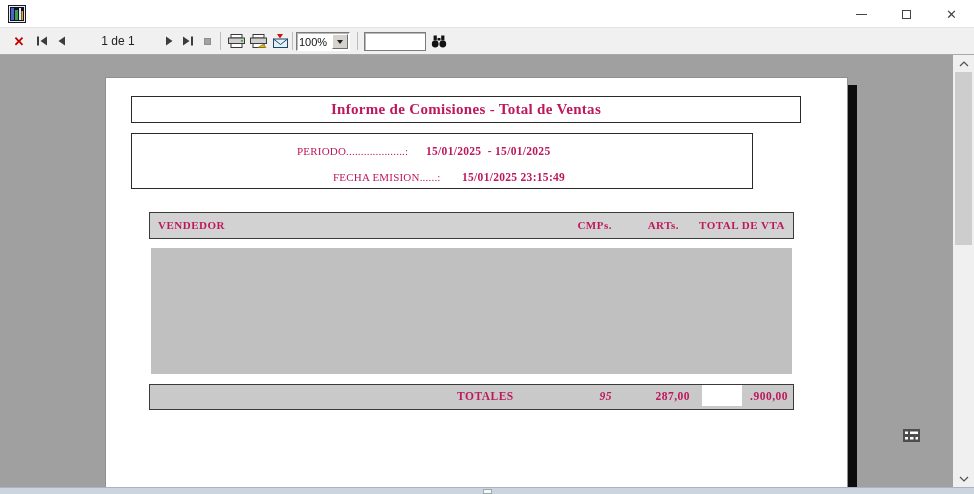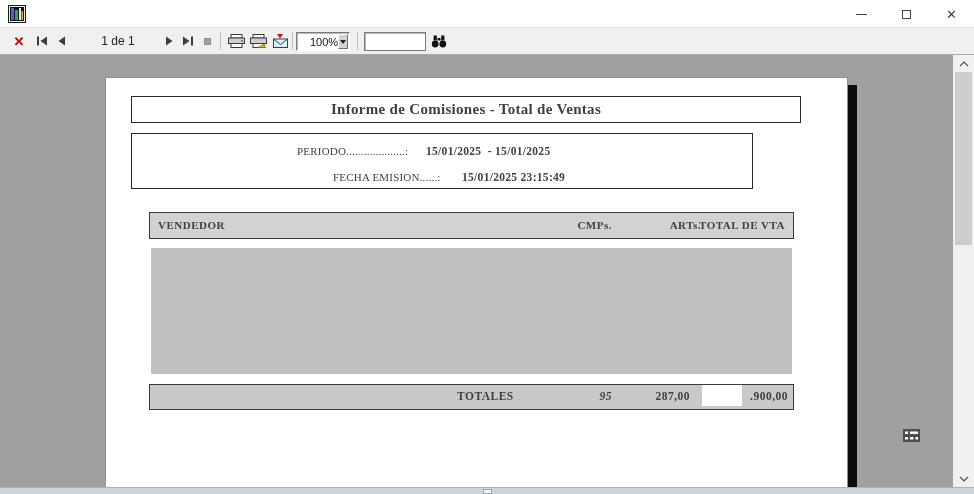--- a/index.html
+++ b/index.html
@@ -23,49 +23,49 @@
   .nav-first { left:33px; width:18px; } .nav-prev { left:52px; width:18px; }
   .page-ind { left:88px; width:60px; font-size:12px; color:#222; }
   .nav-next { left:161px; width:18px; } .nav-last { left:179px; width:18px; }
   .stop-btn { left:199px; width:16px; }
   .stop-sq { width:7px; height:7px; background:#a2a2a2; border:1px solid #8e8e8e; }
   .tb-sep { position:absolute; top:4px; width:1px; height:18px; background:#bdbdbd; }
   .btn-print { left:226px; width:20px; } .btn-printsetup { left:248px; width:20px; } .btn-export { left:270px; width:20px; }
   .zoom-combo { position:absolute; left:296px; top:4px; width:54px; height:19px; background:#fff;
     border-top:1px solid #7b7b7b; border-left:1px solid #7b7b7b; border-bottom:1px solid #fff; border-right:1px solid #fff;
     box-shadow:inset 1px 1px 0 #b8b8b8; display:flex; align-items:center; }
-  .zoom-combo .val { flex:1; font-size:11px; padding-left:13px; color:#111; }
+  .zoom-combo .val { flex:1; font-size:11px; padding-left:2px; color:#111; }
   .combo-btn { width:16px; height:15px; margin-right:1px; background:#d6d3ce; border:1px solid; border-color:#fff #6d6d6d #6d6d6d #fff; display:flex; align-items:center; justify-content:center; }
   .combo-arrow { width:0; height:0; border-left:3px solid transparent; border-right:3px solid transparent; border-top:4px solid #222; }
   .search-input { position:absolute; left:364px; top:4px; width:62px; height:19px; background:#fff;
     border:1px solid #7b7b7b; box-shadow:inset 1px 1px 0 #b8b8b8; font-size:11px; padding:0 3px; font-family:"Liberation Sans",sans-serif; }
   .btn-find { left:429px; width:20px; }
 
   
   .viewport { position:absolute; left:0; top:55px; width:953px; height:432px; background:#a0a0a0; overflow:hidden; }
   .page { position:absolute; left:105px; top:22px; width:743px; height:410px; background:#ffffff;
     border:1px solid #909090; border-bottom:none;
-    font-family:"Liberation Serif","DejaVu Serif",serif; color:#404040; }
+    font-family:"Liberation Serif","DejaVu Serif",serif; color:#be185d; }
   .page-shadow { position:absolute; left:848px; top:30px; width:9px; height:402px; background:#0c0c0c; }
 
   .title-box { position:absolute; left:25px; top:18px; width:670px; height:27px; border:1px solid #2a2a2a;
     display:flex; align-items:center; justify-content:center; }
   .title-box span { font-size:15px; font-weight:bold; letter-spacing:.3px; }
 
   .period-box { position:absolute; left:25px; top:55px; width:622px; height:56px; border:1px solid #2a2a2a; }
   .field-row { position:absolute; left:165px; white-space:nowrap; }
   .field-row.r1 { top:7px; } .field-row.r2 { top:33px;margin-left:36px; }
   .field-label { display:inline-block; width:125px; font-size:11px; letter-spacing:.2px; }
   .field-value { font-size:11.5px; font-weight:bold; white-space:pre; letter-spacing:.3px; }
 
   .thead-box { position:absolute; left:43px; top:134px; width:645px; height:27px; background:#d2d2d2; border:1.5px solid #3a3a3a; }
   .thead-box span, .totals-box span { position:absolute; top:0; line-height:24px; font-size:11px; font-weight:bold; letter-spacing:.5px; }
   .col-vendedor { left:8px; }
   .col-cmps   { right:181px; }
-  .col-arts   { right:92px; }
+  .col-arts   { right:114px; }
   .col-total  { right:8px; }
 
   .redacted-block { position:absolute; left:45px; top:170px; width:641px; height:126px; background:#c0c0c0; }
 
   .totals-box { position:absolute; left:43px; top:306px; width:645px; height:26px; background:#c9c9c9; border:1.5px solid #3a3a3a; }
   .totals-box span { line-height:23px; font-size:11.5px; }
   .t-label { left:307px; letter-spacing:1px; }
   .t-cmps  { right:181px;font-style:italic; }
   .t-arts  { right:103px; }
   .t-total { right:5px;margin-left:32px; }

